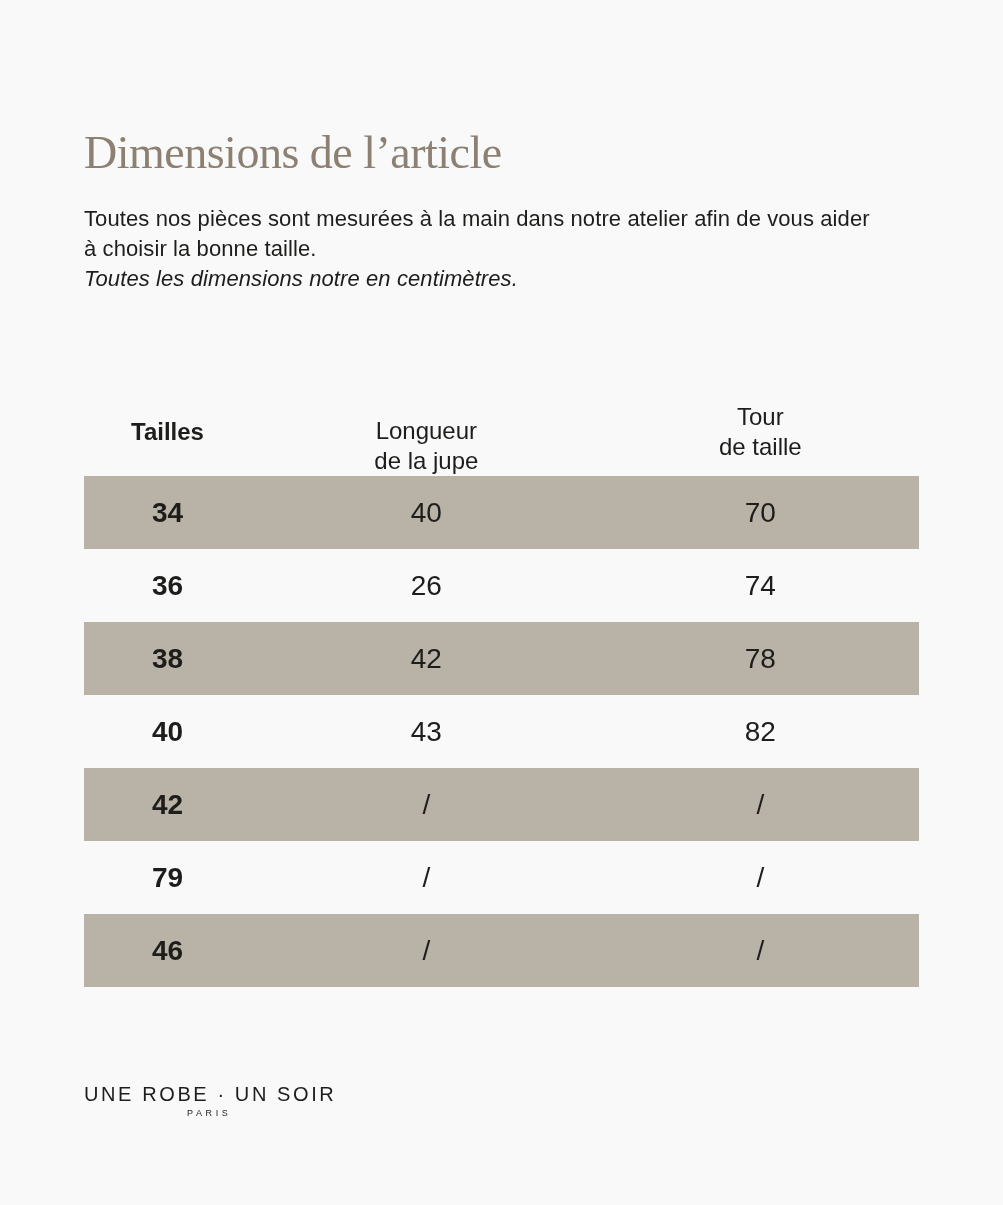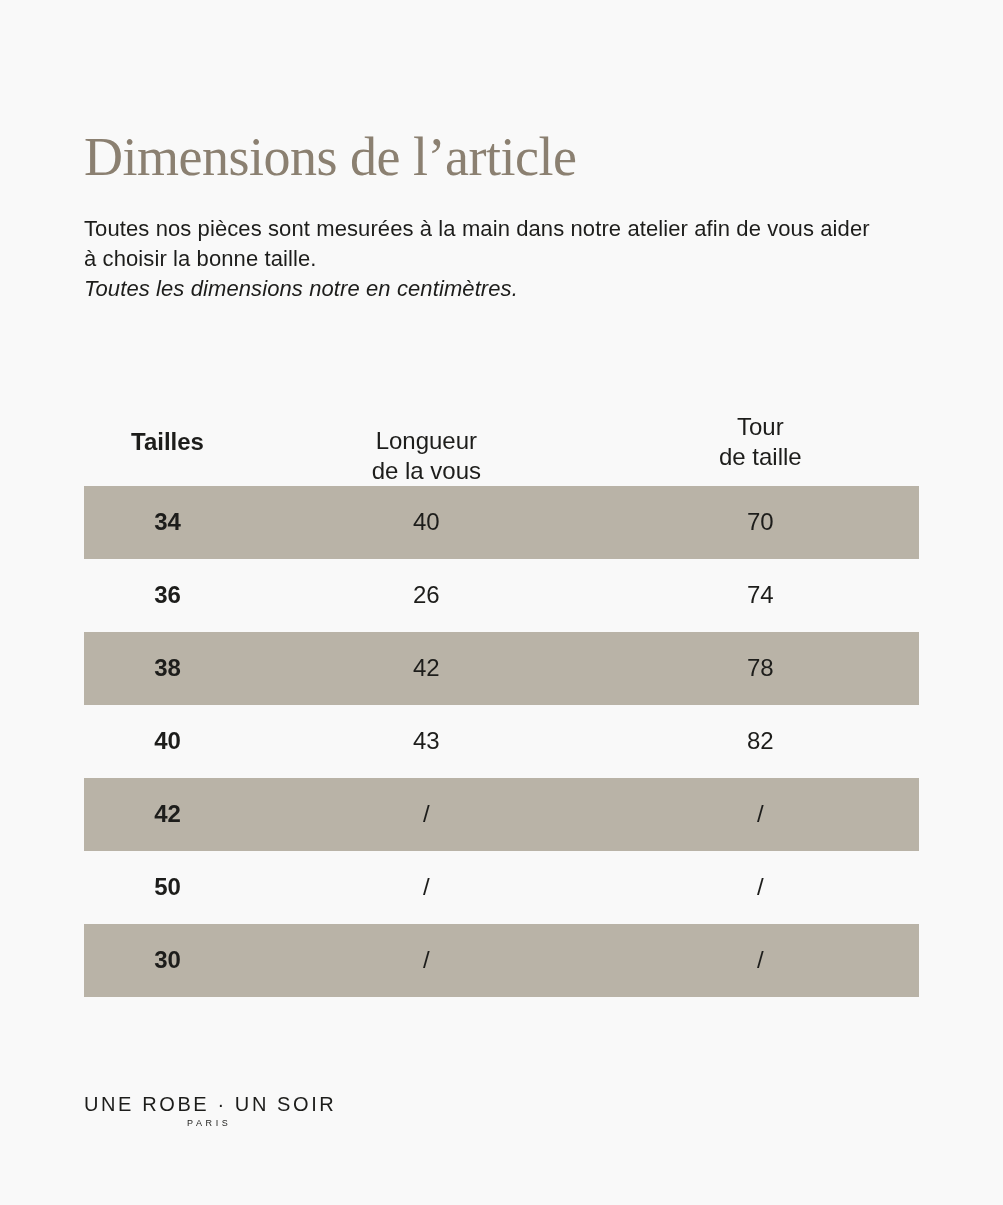--- a/index.html
+++ b/index.html
@@ -18,21 +18,21 @@
     font-family: "Liberation Sans", sans-serif;
     overflow: hidden;
   }
   .page { padding: 0 84px; }
 
   .page-title {
     margin: 0;
     padding-top: 126px;
     font-family: "Liberation Serif", serif;
     font-weight: 400;
-    font-size: 54px;
+    font-size: 46px;
     line-height: 1.18;
     letter-spacing: -0.5px;
     color: var(--title);
   }
 
   .description {
     margin: 24px 0 0 0;
     font-size: 22px;
     line-height: 30px;
     letter-spacing: 0.1px;
@@ -63,21 +63,21 @@
   .col2 { width: 42%; justify-content: flex-end; }
   .col3 { width: 38%; }
 
   .tr { display: flex; height: 73px; }
   .tr.shaded { background: var(--row-shaded); }
   .td {
     display: flex;
     align-items: center;
     justify-content: center;
     height: 100%;
-    font-size: 24px;
+    font-size: 28px;
   }
 
   .brand-logo { margin-top: 96px; display: inline-block; }
   .brand-name {
     font-size: 20px;
     letter-spacing: 2.6px;
     white-space: nowrap;
     color: var(--text);
   }
   .brand-city {
@@ -103,21 +103,21 @@
   <p class="units-note">Toutes les dimensions notre en centimètres.</p>
 
   <div class="size-table">
 
     <div class="thead">
       <div class="th col1">
         <span>Tailles</span>
       </div>
       <div class="th col2">
         <span>Longueur</span>
-        <span>de la vous</span>
+        <span>de la jupe</span>
       </div>
       <div class="th col3">
         <span>Tour</span>
         <span>de taille</span>
       </div>
     </div>
 
     <div class="tr shaded">
       <div class="td col1">34</div>
       <div class="td col2">40</div>
@@ -137,26 +137,26 @@
       <div class="td col1">40</div>
       <div class="td col2">43</div>
       <div class="td col3">82</div>
     </div>
     <div class="tr shaded">
       <div class="td col1">42</div>
       <div class="td col2">/</div>
       <div class="td col3">/</div>
     </div>
     <div class="tr">
-      <div class="td col1">50</div>
+      <div class="td col1">79</div>
       <div class="td col2">/</div>
       <div class="td col3">/</div>
     </div>
     <div class="tr shaded">
-      <div class="td col1">30</div>
+      <div class="td col1">46</div>
       <div class="td col2">/</div>
       <div class="td col3">/</div>
     </div>
 
   </div>
 
   <div class="brand-logo">
     <div class="brand-name">UNE ROBE · UN SOIR</div>
     <div class="brand-city">PARIS</div>
   </div>

